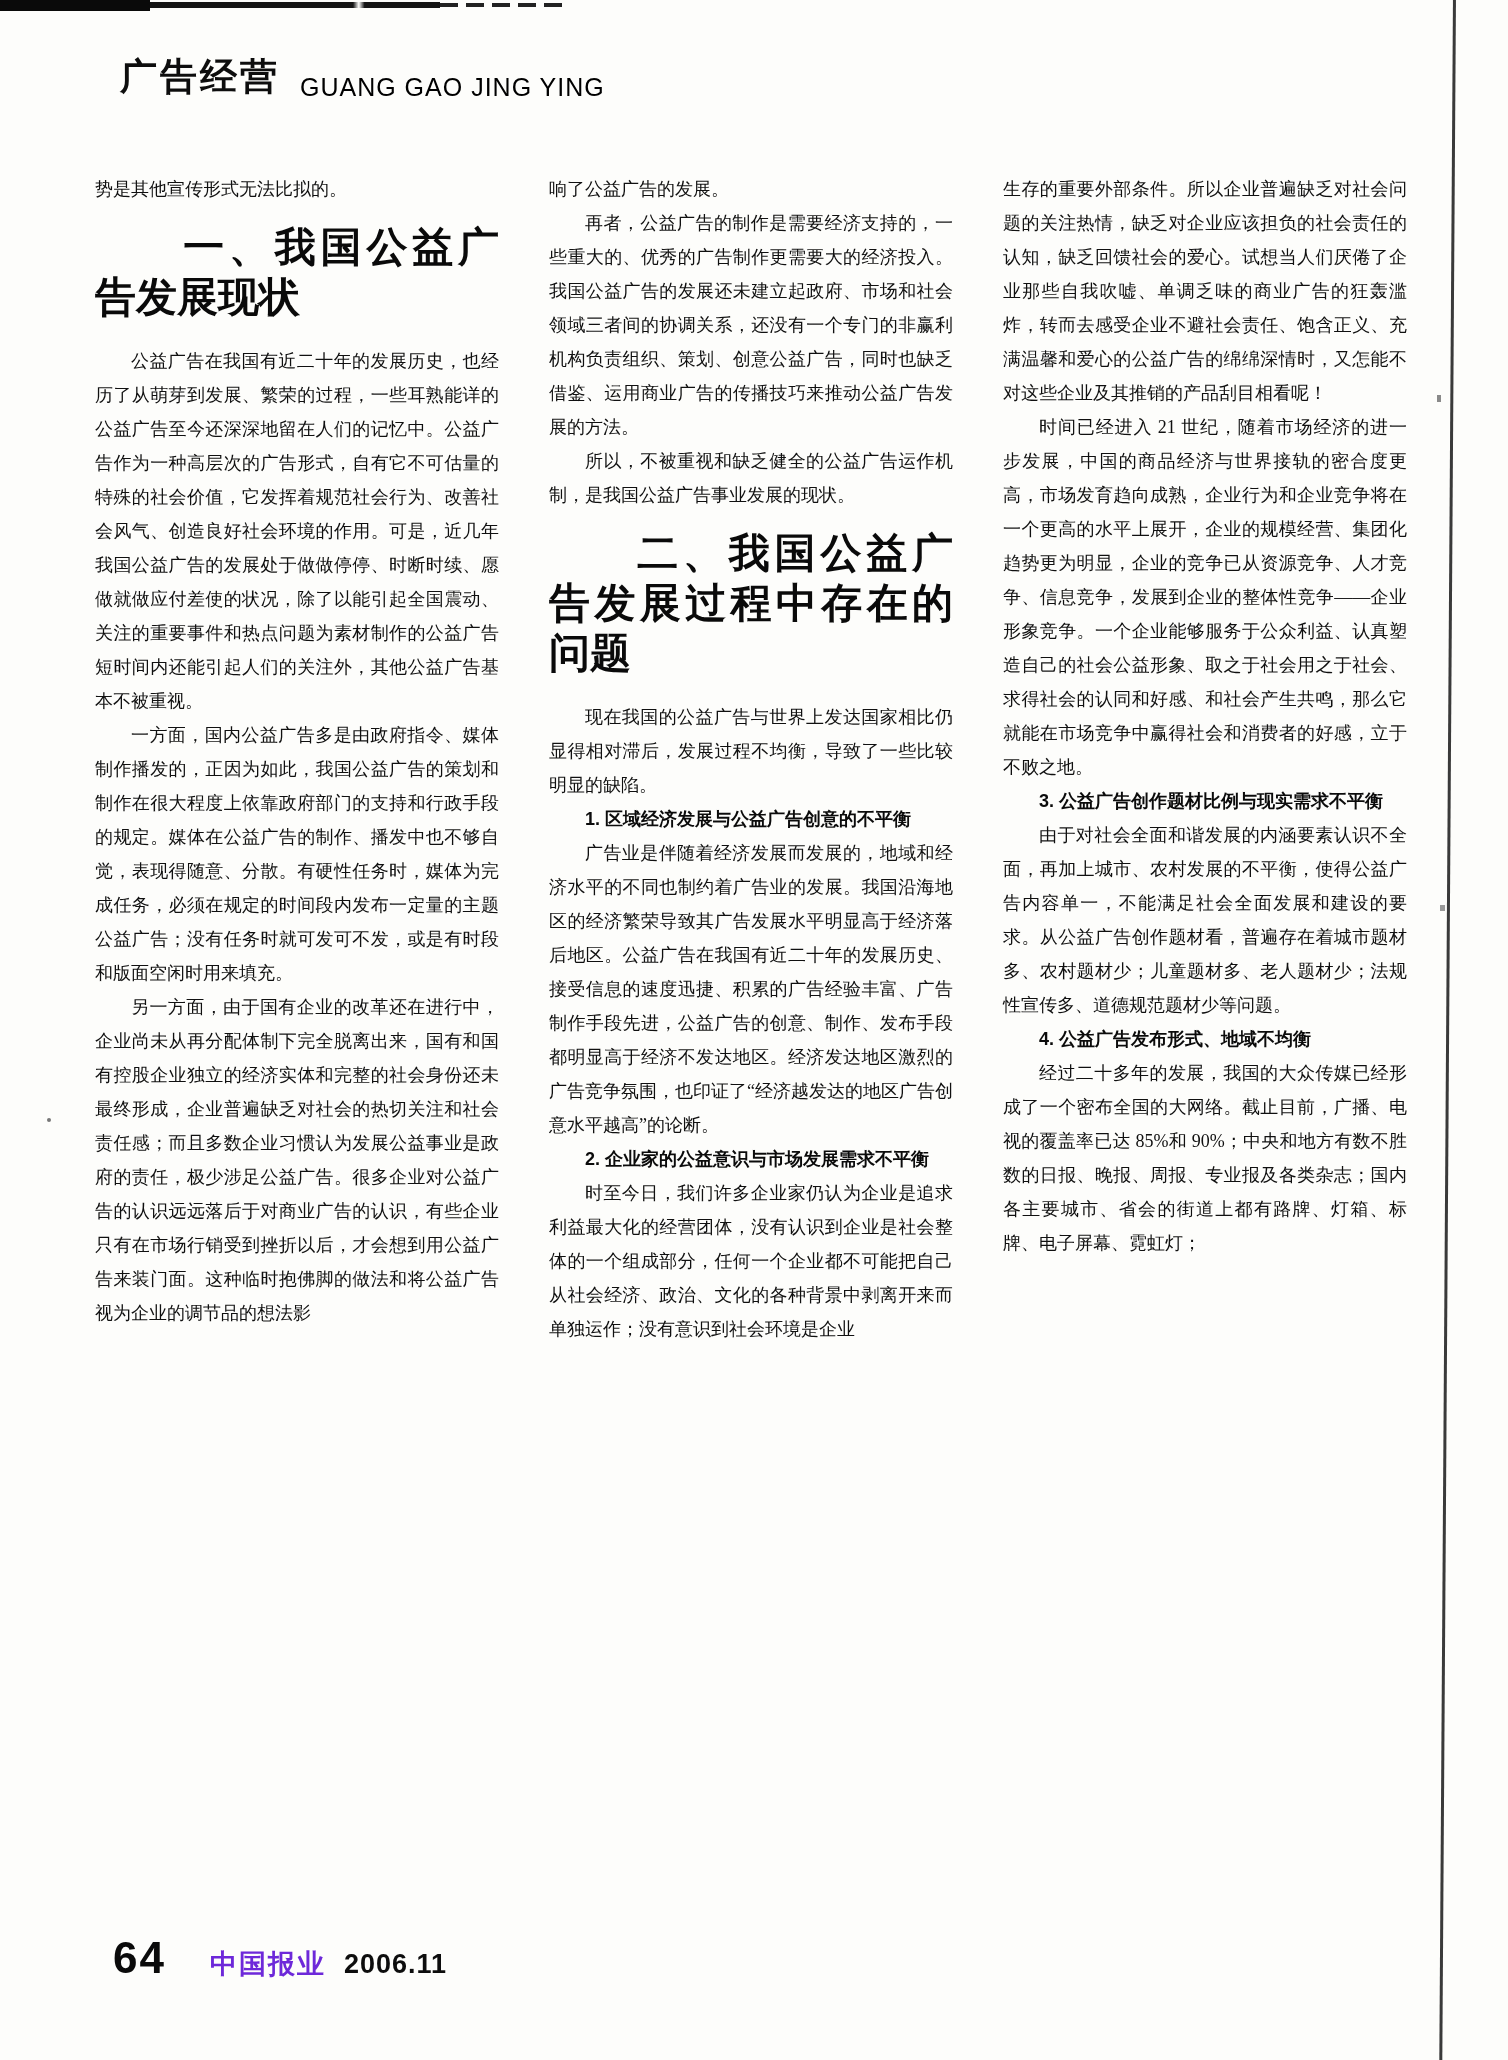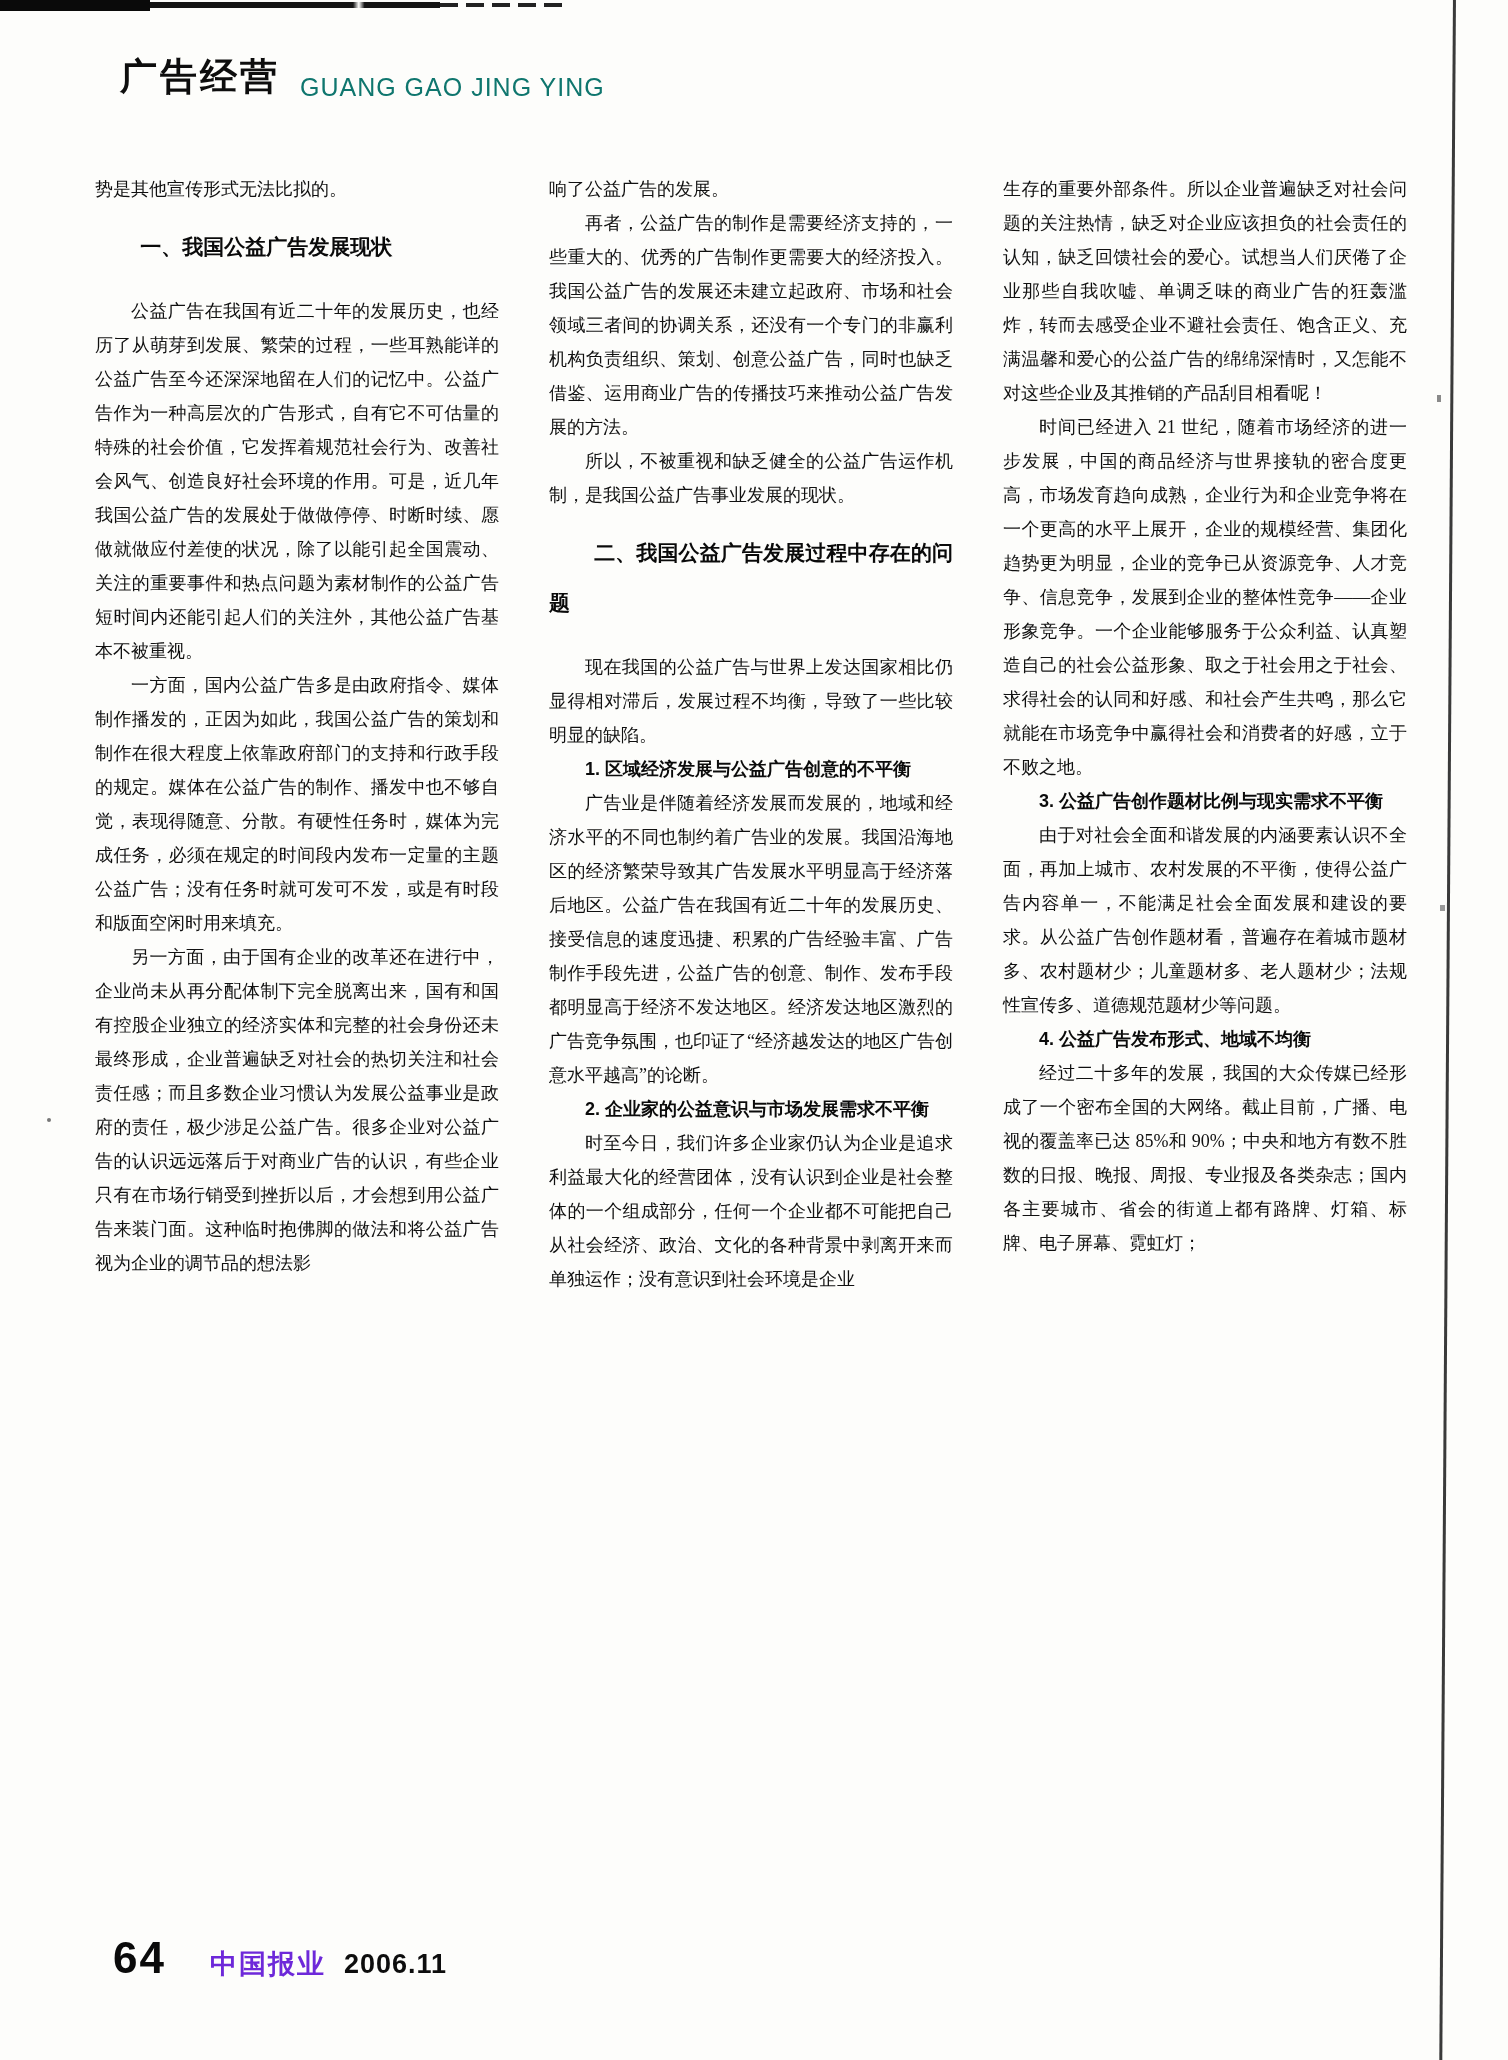--- a/index.html
+++ b/index.html
@@ -30,21 +30,21 @@
   .artifact-dot-left { position:absolute; left:47px; top:1118px; width:4px; height:4px; background:#777; border-radius:50%; }
 
   
   .header { position:absolute; left:96px; top:52px; display:flex; align-items:flex-end;margin-left:24px; }
   .header .cn {
     font-family: "Liberation Sans", "DejaVu Sans", sans-serif;
     font-weight: bold; font-size: 37px; letter-spacing: 3px; color:#0d0d0d;
   }
   .header .py {
     font-family: "Liberation Sans", "DejaVu Sans", sans-serif;
-    font-size: 25px; color:#0f766e; margin-left: 20px; letter-spacing: 1px;
+    font-size: 25px; color:#000000; margin-left: 20px; letter-spacing: 1px;
   }
 
   
   .columns {
     position:absolute; left:95px; top:172px; width:1312px;
     display:flex; gap:50px;
   }
   .col { flex:1 1 0; min-width:0; }
 
   .para, .para-cont, .subhead {
@@ -52,21 +52,21 @@
     font-size: 18px; line-height: 34px;
     text-align: justify; text-justify: inter-ideograph;
     margin: 0; color:#101010;
   }
   .para { text-indent: 2em; }
   .para-cont { text-indent: 0; }
   .subhead { font-family:"Liberation Sans","DejaVu Sans",sans-serif; font-weight: bold; text-indent: 2em; color:#0b0b0b; }
 
   .major-heading {
     font-family: "Liberation Sans", "DejaVu Sans", sans-serif;
-    font-weight: bold; font-size: 21px; line-height: 50px;
+    font-weight: bold; font-size: 41px; line-height: 50px;
     text-indent: 2.15em; text-align: justify; text-justify: inter-ideograph;
     margin: 16px 0 22px 0; color:#0a0a0a;
   }
 
   
   .footer { position:absolute; left:99px; top:1933px; display:flex; align-items:baseline; }
   .footer .pagenum {
     font-family:"Liberation Sans","DejaVu Sans",sans-serif;
     font-weight:bold; font-size:44px; color:#0a0a0a; letter-spacing:2px;margin-left:14px;
   }

